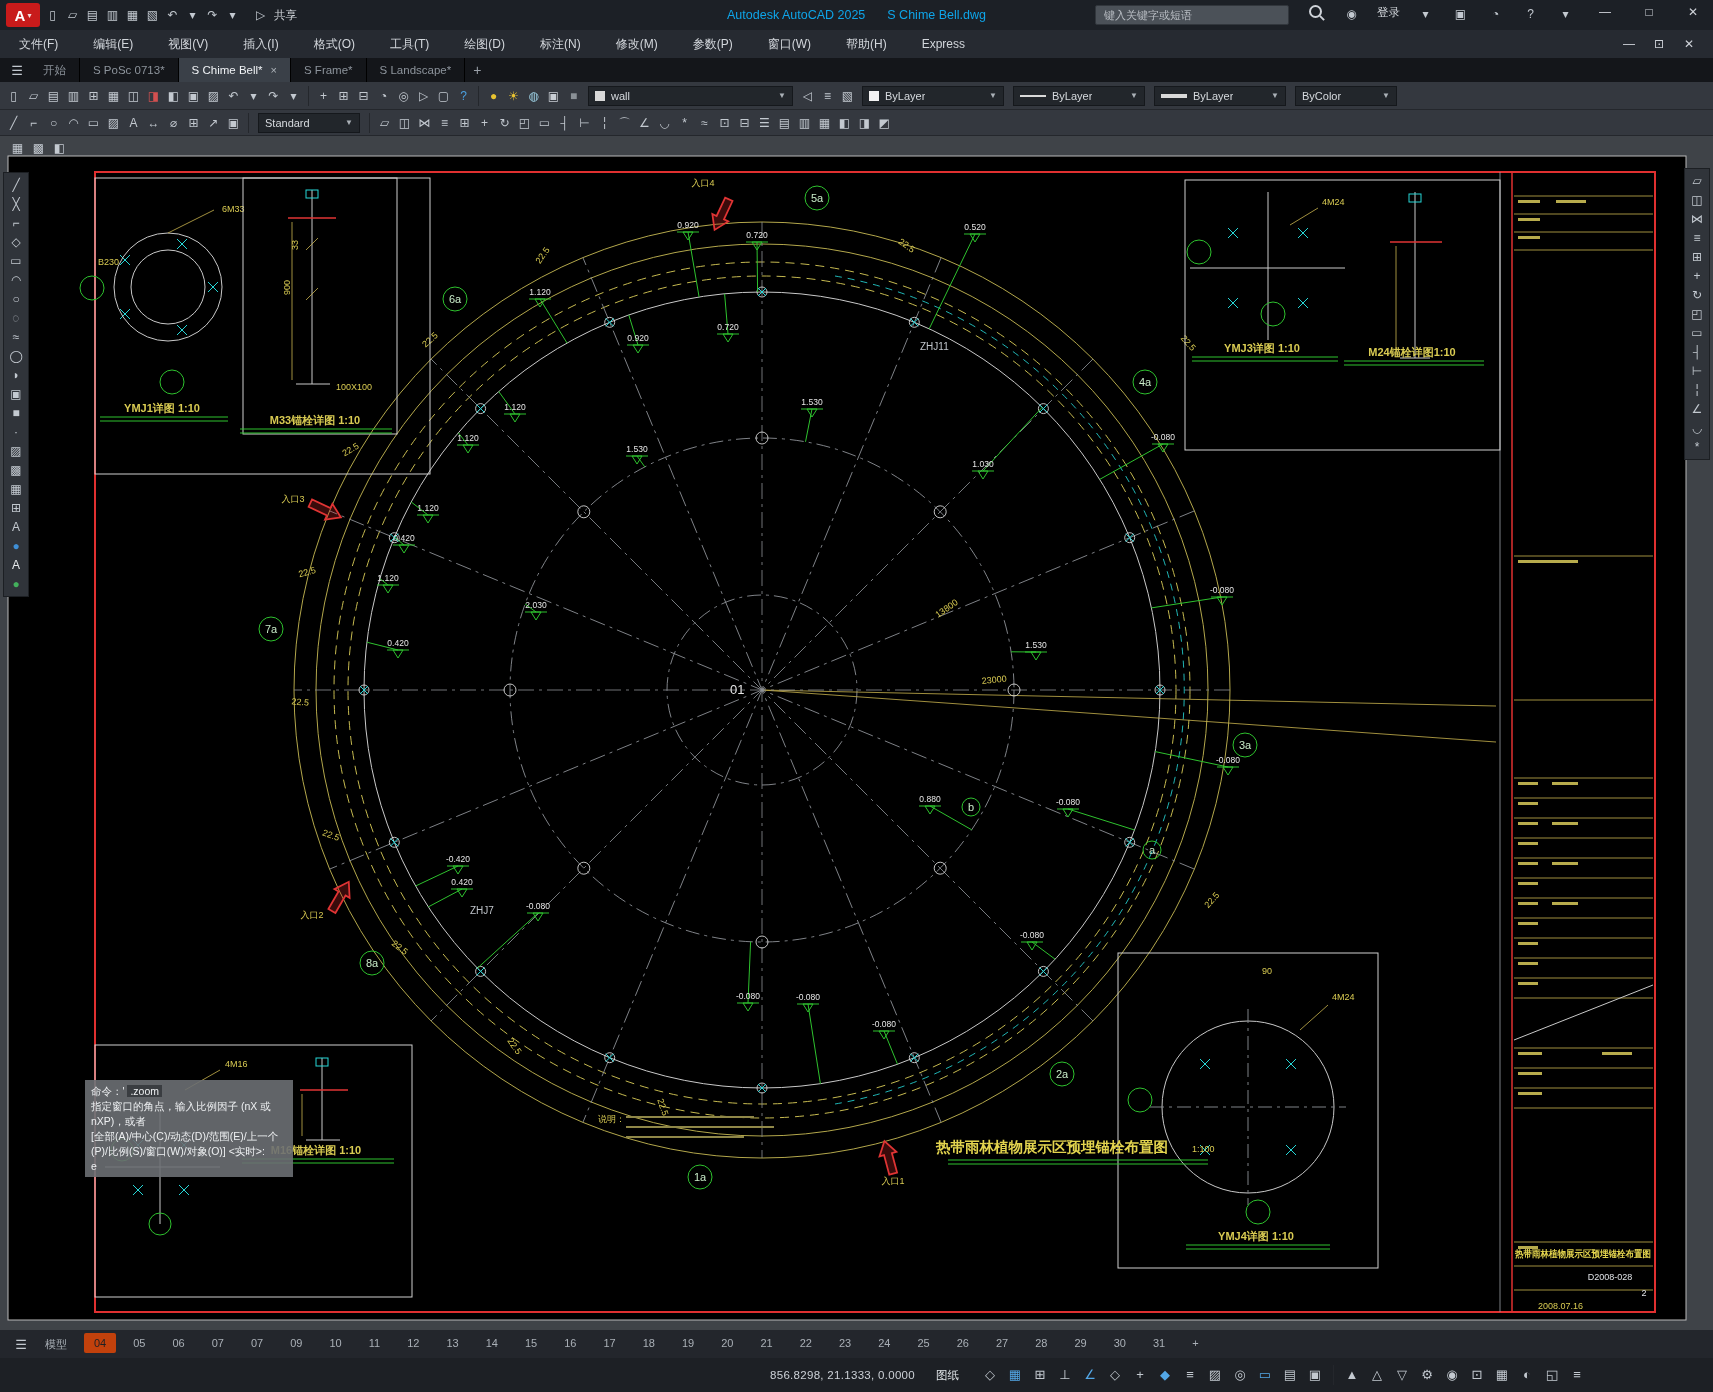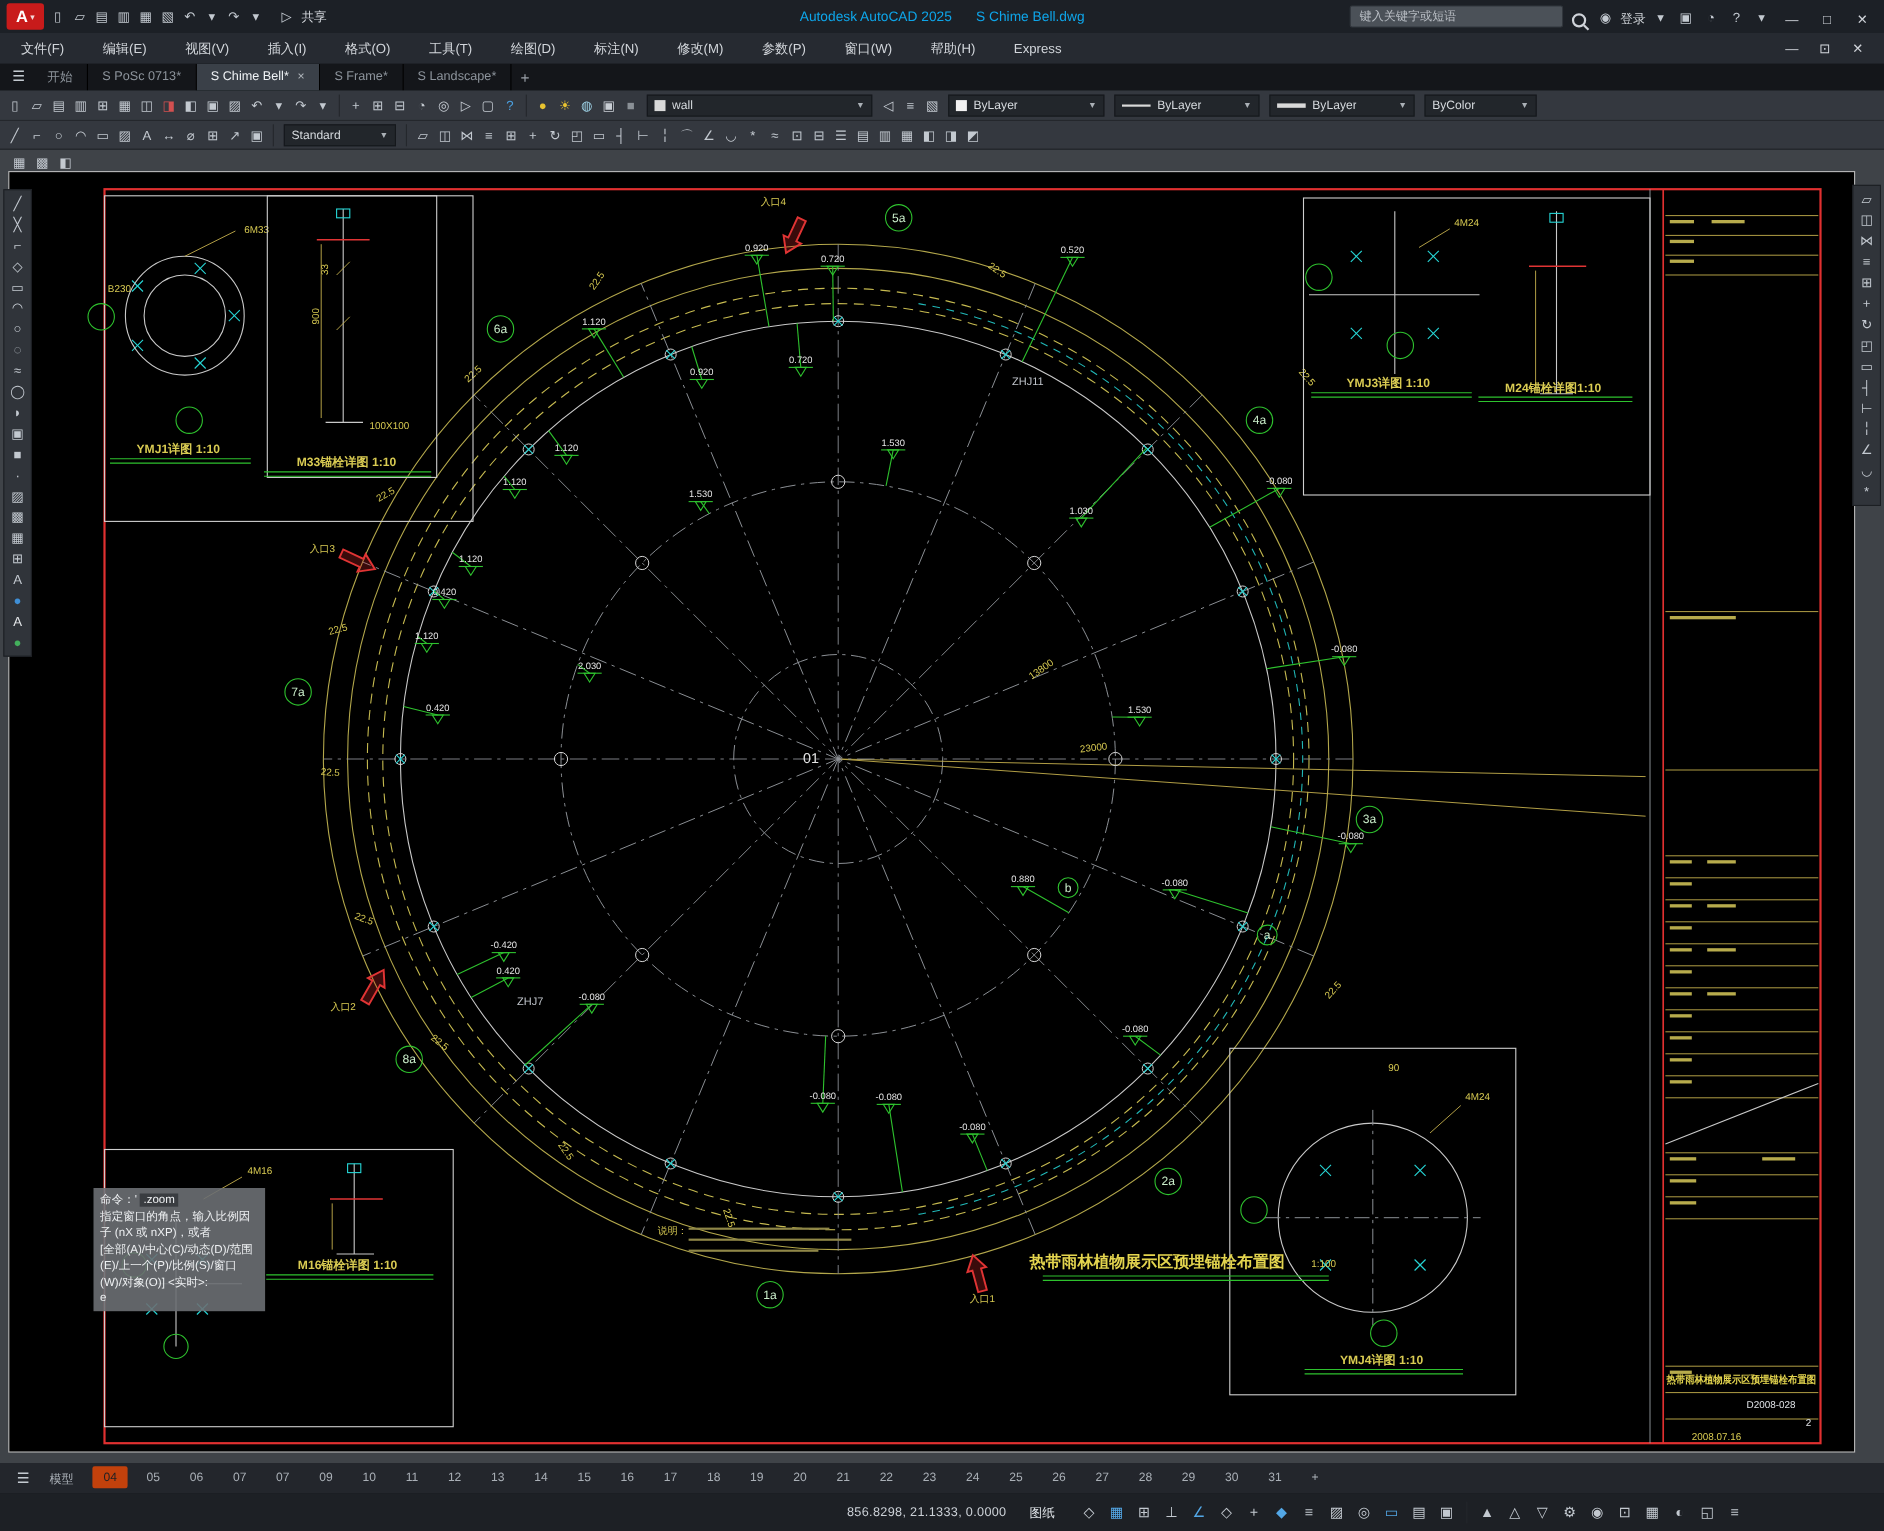--- a/index.html
+++ b/index.html
@@ -11,21 +11,21 @@
   .logo{width:34px;height:24px;background:#c81b1b;color:#fff;font-weight:bold;font-size:15px;
         display:flex;align-items:center;justify-content:center;border-radius:3px;gap:2px}
   .logo .lcaret{font-size:8px;color:#f3d9d9}
   .tbicon{width:19px;height:18px;line-height:18px;text-align:center;font-size:12px;color:#c3c9d0;
           border-radius:2px;flex:0 0 auto}
   .tbicon.on{color:#53a7e6}
   .qat{display:flex;align-items:center;gap:1px}
   .share{display:flex;align-items:center;gap:4px;font-size:11.5px;color:#d2d6db;margin-left:6px}
   .title-center{position:absolute;left:0;right:0;display:flex;justify-content:center;gap:22px;
                 font-size:12.5px;color:#0ea5e9;pointer-events:none}
-  .tb-right{margin-left:auto;display:flex;align-items:flex-end;gap:4px;z-index:2}
+  .tb-right{margin-left:auto;display:flex;align-items:flex-start;gap:16px;z-index:2}
   .search{width:176px;height:18px;background:#4b5158;border:1px solid #31363c;border-radius:2px;
           color:#e5e8ea;font-size:11px;padding:0 8px;font-family:inherit}
   .search::placeholder{color:#b9bec4}
   .mag{width:9px;height:9px;border:2px solid #cfd3d9;border-radius:50%;position:relative;margin:0 4px}
   .mag::after{content:"";position:absolute;width:6px;height:2px;background:#cfd3d9;
               transform:rotate(45deg);right:-5px;bottom:-3px}
   .login{font-size:11.5px;color:#d2d6db}
   .winbtn{width:28px;text-align:center;font-size:12px;color:#cfd3d9}
   
   .menubar{top:30px;height:28px;background:#262a31;padding:0 10px;font-size:12px;color:#d2d6db;z-index:19}
@@ -55,21 +55,21 @@
   .linechip.thick{height:4px}
   .w-layer{width:205px}.w-color{width:142px}.w-lt{width:132px}.w-lw{width:132px}.w-ps{width:102px}.w-std{width:102px}
   
   .canvas{position:absolute;left:0;right:0;top:136px;height:1194px;background:#3f4348}
   #cad{position:absolute;left:0;top:0;display:block}
   .float-tools{position:absolute;left:8px;top:3px;display:flex;gap:2px;z-index:6}
   .vtools{position:absolute;width:24px;background:#30343a;border:1px solid #1c1f23;display:flex;
           flex-direction:column;align-items:center;padding:3px 0;gap:1px;z-index:7}
   .lefttools{left:3px;top:172px}
   .righttools{right:3px;top:168px}
-  .cmdbox{position:absolute;left:85px;top:944px;width:156px;background:rgba(108,111,115,.9);
+  .cmdbox{position:absolute;left:85px;top:944px;width:208px;background:rgba(108,111,115,.9);
           color:#eef0f2;font-size:10.5px;line-height:1.42;padding:4px 6px;z-index:5;box-sizing:border-box}
   .cmdbox .chip2{background:#3a3d41;padding:0 3px}
   
   .layoutbar{top:1330px;height:28px;background:#23262c;padding:0 8px;gap:1px;font-size:11px;color:#aab0b7;z-index:16}
   #layout-tabs{display:flex;align-items:flex-start;gap:7px}
   .ltab{padding:4px 10px;border-radius:2px;white-space:nowrap}
   .ltab.active{background:#c2410c;color:#1d2024}
   .statusbar{top:1358px;height:34px;background:#1d2025;font-size:11.5px;color:#ccd1d7;gap:2px;z-index:16}
   .statusbar .tbicon{width:24px;height:22px;line-height:22px;font-size:13px}
   .coords{margin-left:770px;margin-right:10px;letter-spacing:.3px;white-space:nowrap}

